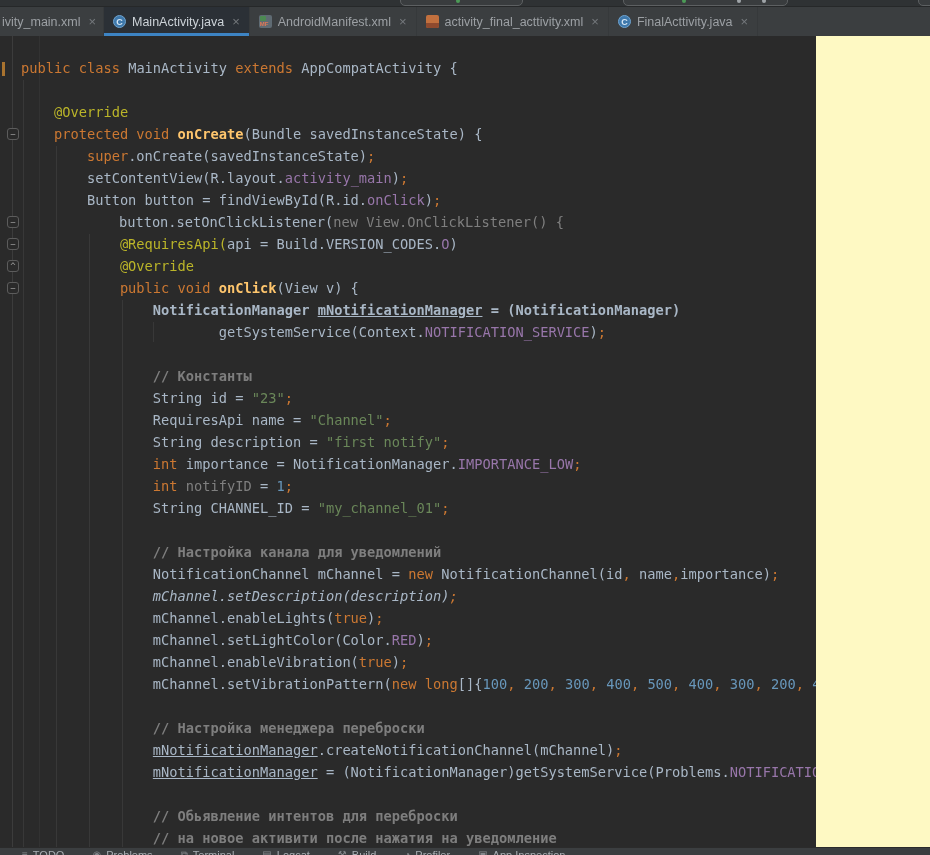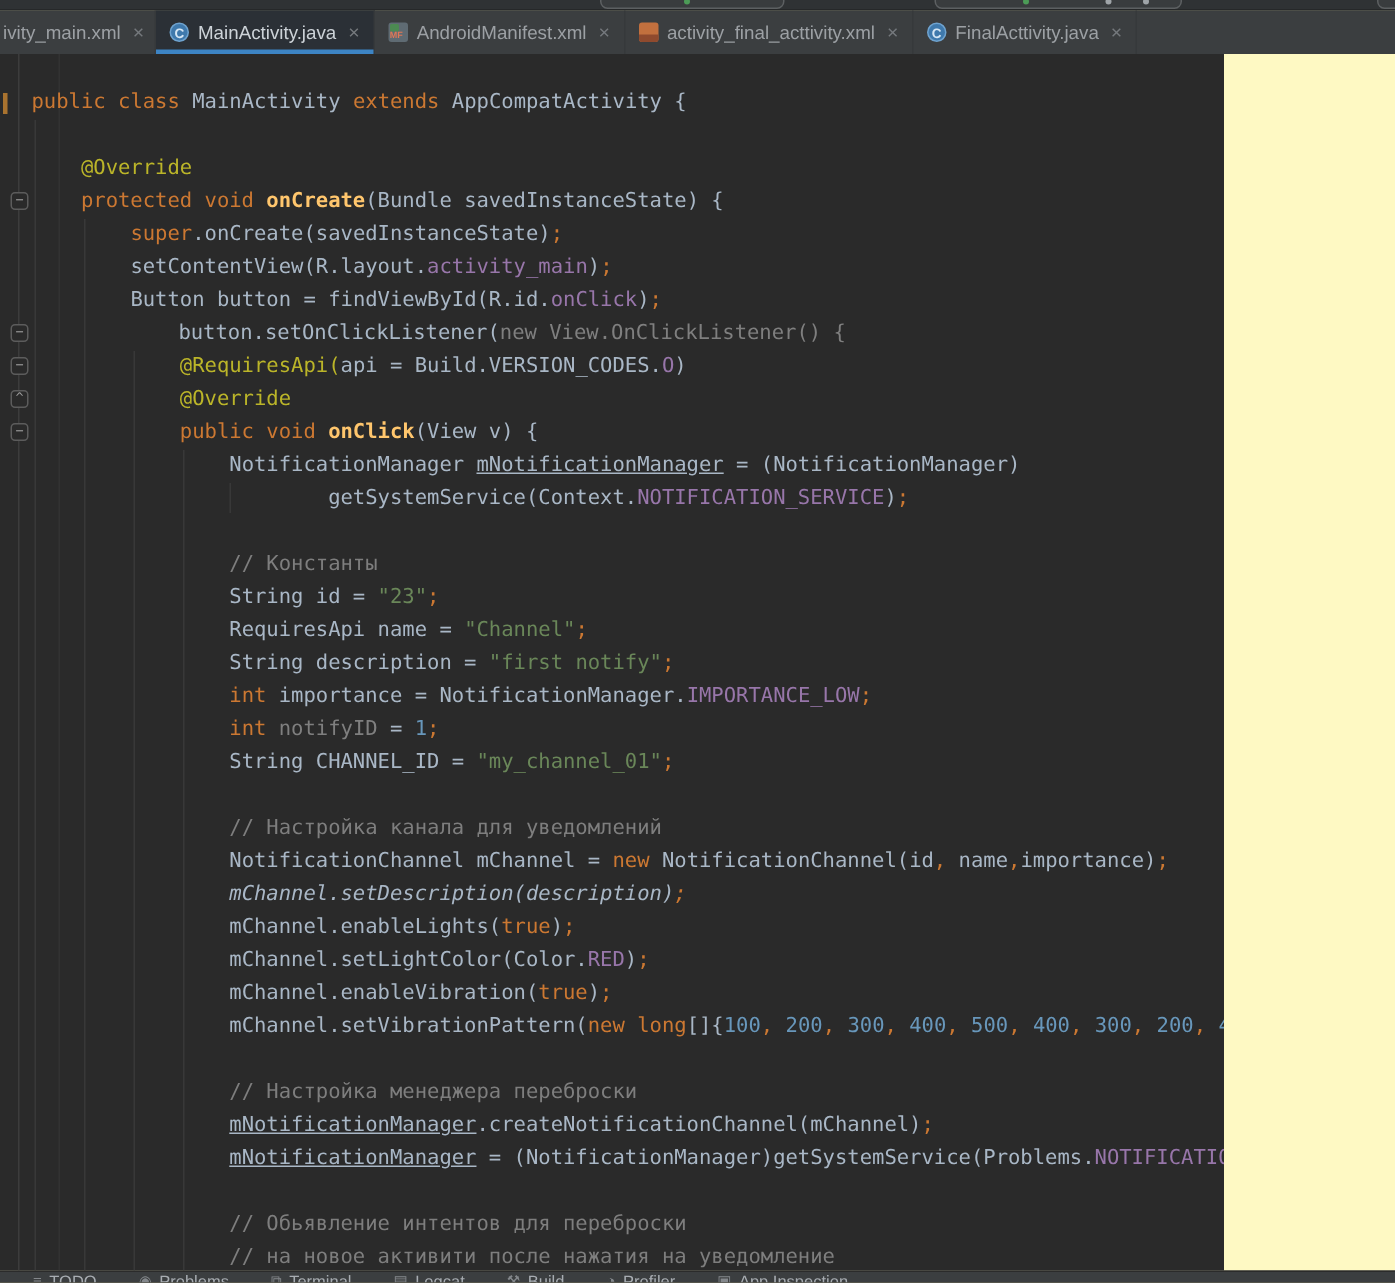--- a/index.html
+++ b/index.html
@@ -55,21 +55,21 @@
                 background:#A9732F; }
 
   .code-line { position:absolute; left:0; right:0; height:22px; line-height:22px;
                font-family:"DejaVu Sans Mono", monospace; font-size:13.7px;
                white-space:pre; color:#A9B7C6; }
   .s-kw  { color:#CC7832; }
   .s-ann { color:#BBB529;margin-top:46px; }
   .s-mth { color:#FFC66D; font-weight:bold; }
   .s-str { color:#6A8759; }
   .s-num { color:#6897BB; }
-  .s-com { color:#7E7E7E; }
+  .s-com { color:#7E7E7E;font-weight:bold; }
   .s-cst { color:#9876AA; }
   .s-def { color:#A9B7C6; }
   .s-gry { color:#7F7F7F; }
   .s-pun { color:#CC7832; }
   .s-ul  { color:#A9B7C6; text-decoration:underline; }
 
   .fold-marker { position:absolute; left:7px; width:12px; height:12px;
                  border:1px solid #5C5C5C; border-radius:3px; background:#2A2A2A;
                  color:#9A9A9A; font-size:9px; line-height:10px; text-align:center;
                  font-family:"DejaVu Sans Mono", monospace; z-index:3; }
@@ -149,21 +149,21 @@
         <div class="code-line" style="top: 43px; padding-left: calc(0ch + 21px);"></div>
         <div class="code-line" style="top: 65px; padding-left: calc(4ch + 21px);"><span class="s-ann">@Override</span></div>
         <div class="code-line" style="top: 87px; padding-left: calc(4ch + 21px);"><span class="s-kw">protected void </span><span class="s-mth">onCreate</span><span class="s-def">(Bundle savedInstanceState) {</span></div>
         <div class="code-line" style="top: 109px; padding-left: calc(8ch + 21px);"><span class="s-kw">super</span><span class="s-def">.onCreate(savedInstanceState)</span><span class="s-pun">;</span></div>
         <div class="code-line" style="top: 131px; padding-left: calc(8ch + 21px);"><span class="s-def">setContentView(R.layout.</span><span class="s-cst">activity_main</span><span class="s-def">)</span><span class="s-pun">;</span></div>
         <div class="code-line" style="top: 153px; padding-left: calc(8ch + 21px);"><span class="s-def">Button button = findViewById(R.id.</span><span class="s-cst">onClick</span><span class="s-def">)</span><span class="s-pun">;</span></div>
         <div class="code-line" style="top: 175px; padding-left: calc(8ch + 21px); margin-left: 32px;"><span class="s-def">button.setOnClickListener(</span><span class="s-gry">new View.OnClickListener() {</span></div>
         <div class="code-line" style="top: 197px; padding-left: calc(12ch + 21px);"><span class="s-ann">@RequiresApi(</span><span class="s-def">api = Build.VERSION_CODES.</span><span class="s-cst">O</span><span class="s-def">)</span></div>
         <div class="code-line" style="top: 219px; padding-left: calc(12ch + 21px);"><span class="s-ann">@Override</span></div>
         <div class="code-line" style="top: 241px; padding-left: calc(12ch + 21px);"><span class="s-kw">public void </span><span class="s-mth">onClick</span><span class="s-def">(View v) {</span></div>
-        <div class="code-line" style="top: 263px; padding-left: calc(16ch + 21px);"><span class="s-def">NotificationManager </span><span class="s-ul">mNotificationManager</span><span class="s-def"> = (NotificationManager)</span></div>
+        <div class="code-line" style="top: 263px; padding-left: calc(16ch + 21px); font-weight: bold;"><span class="s-def">NotificationManager </span><span class="s-ul">mNotificationManager</span><span class="s-def"> = (NotificationManager)</span></div>
         <div class="code-line" style="top: 285px; padding-left: calc(24ch + 21px);"><span class="s-def">getSystemService(Context.</span><span class="s-cst">NOTIFICATION_SERVICE</span><span class="s-def">)</span><span class="s-pun">;</span></div>
         <div class="code-line" style="top: 307px; padding-left: calc(16ch + 21px);"></div>
         <div class="code-line" style="top: 329px; padding-left: calc(16ch + 21px);"><span class="s-com">// Константы</span></div>
         <div class="code-line" style="top: 351px; padding-left: calc(16ch + 21px);"><span class="s-def">String id = </span><span class="s-str">"23"</span><span class="s-pun">;</span></div>
         <div class="code-line" style="top: 373px; padding-left: calc(16ch + 21px);"><span class="s-def">RequiresApi name = </span><span class="s-str">"Channel"</span><span class="s-pun">;</span></div>
         <div class="code-line" style="top: 395px; padding-left: calc(16ch + 21px);"><span class="s-def">String description = </span><span class="s-str">"first notify"</span><span class="s-pun">;</span></div>
         <div class="code-line" style="top: 417px; padding-left: calc(16ch + 21px);"><span class="s-kw">int </span><span class="s-def">importance = NotificationManager.</span><span class="s-cst">IMPORTANCE_LOW</span><span class="s-pun">;</span></div>
         <div class="code-line" style="top: 439px; padding-left: calc(16ch + 21px);"><span class="s-kw">int </span><span class="s-gry">notifyID</span><span class="s-def"> = </span><span class="s-num">1</span><span class="s-pun">;</span></div>
         <div class="code-line" style="top: 461px; padding-left: calc(16ch + 21px);"><span class="s-def">String CHANNEL_ID = </span><span class="s-str">"my_channel_01"</span><span class="s-pun">;</span></div>
         <div class="code-line" style="top: 483px; padding-left: calc(16ch + 21px);"></div>

